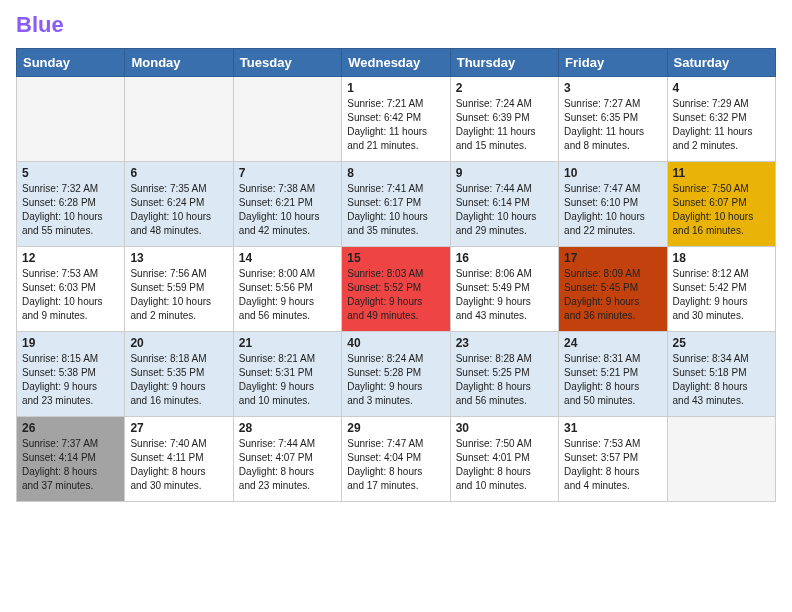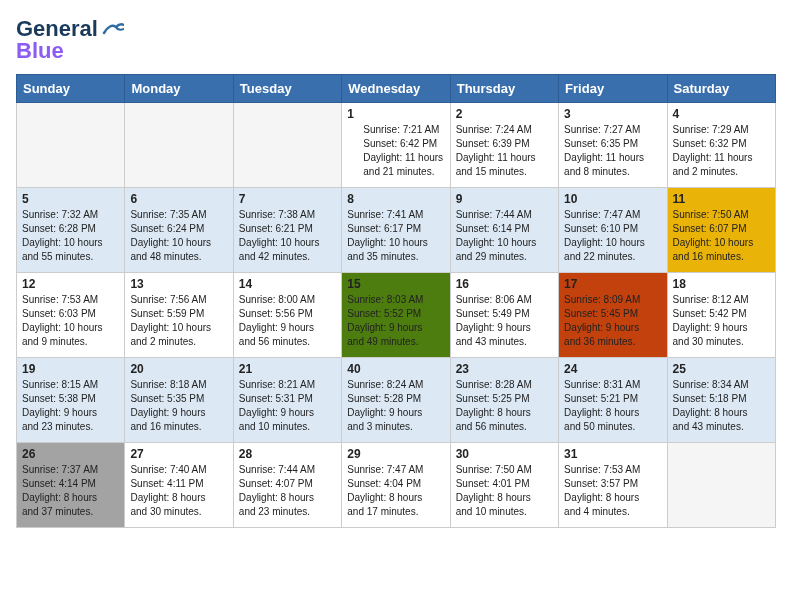--- a/index.html
+++ b/index.html
@@ -85,27 +85,20 @@
       font-size: 10px;
       color: #222;
       line-height: 1.4;
     }
   </style>
 </head>
 <body>
 
 <div class="header">
   <div class="logo">
-    <div class="logo-line">
-      <span style="font-size:22px;font-weight:bold;color:#1a3a5c;">General</span>
-      <svg width="22" height="16" viewBox="0 0 22 16" style="margin-left:2px;">
-        <path d="M2,12 Q8,2 14,6 Q18,2 22,4" stroke="#2e6da4" stroke-width="2.5" fill="none" stroke-linecap="round"></path>
-        <path d="M14,6 Q16,10 22,8" stroke="#2e6da4" stroke-width="2" fill="none" stroke-linecap="round"></path>
-      </svg>
-    </div>
     <span style="font-size:22px;font-weight:bold;color:#8b5cf6;margin-top:-4px;">Blue</span>
   </div>
   <div class="title-block">
     <h1></h1>
     <h2></h2>
   </div>
 </div>
 
 <table class="calendar">
   <thead>
@@ -119,21 +112,21 @@
         <th>Saturday</th>
       </tr>
   </thead>
   <tbody id="calendar-body">
   <tr>
         <td class="empty" style="background: rgb(245, 245, 245);"></td>
         <td class="empty" style="background: rgb(245, 245, 245);"></td>
         <td class="empty" style="background: rgb(245, 245, 245);"></td>
         <td style="background: rgb(255, 255, 255);">
           <span class="day-num">1</span>
-          <div class="day-info" style="white-space: pre-line; margin-left: 16px;">Sunrise: 7:21 AM
+          <div class="day-info" style="white-space: pre-line;">Sunrise: 7:21 AM
 Sunset: 6:42 PM
 Daylight: 11 hours
 and 21 minutes.</div>
         </td>
         <td style="background: rgb(255, 255, 255);">
           <span class="day-num">2</span>
           <div class="day-info" style="white-space: pre-line;">Sunrise: 7:24 AM
 Sunset: 6:39 PM
 Daylight: 11 hours
 and 15 minutes.</div>
@@ -219,21 +212,21 @@
 Daylight: 10 hours
 and 2 minutes.</div>
         </td>
         <td style="background: rgb(255, 255, 255);">
           <span class="day-num">14</span>
           <div class="day-info" style="white-space: pre-line;">Sunrise: 8:00 AM
 Sunset: 5:56 PM
 Daylight: 9 hours
 and 56 minutes.</div>
         </td>
-        <td style="background: #4d7c0f; margin-left: 32px;">
+        <td style="background: #ef4444; margin-left: 32px;">
           <span class="day-num">15</span>
           <div class="day-info" style="white-space: pre-line;">Sunrise: 8:03 AM
 Sunset: 5:52 PM
 Daylight: 9 hours
 and 49 minutes.</div>
         </td>
         <td style="background: rgb(255, 255, 255);">
           <span class="day-num">16</span>
           <div class="day-info" style="white-space: pre-line;">Sunrise: 8:06 AM
 Sunset: 5:49 PM

